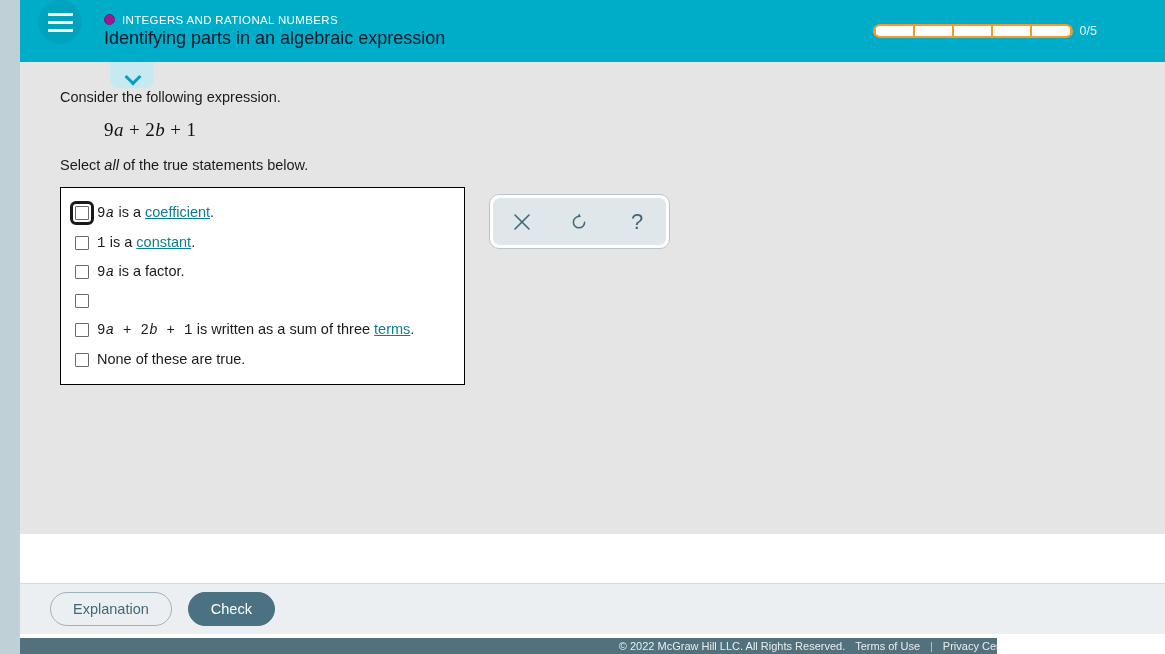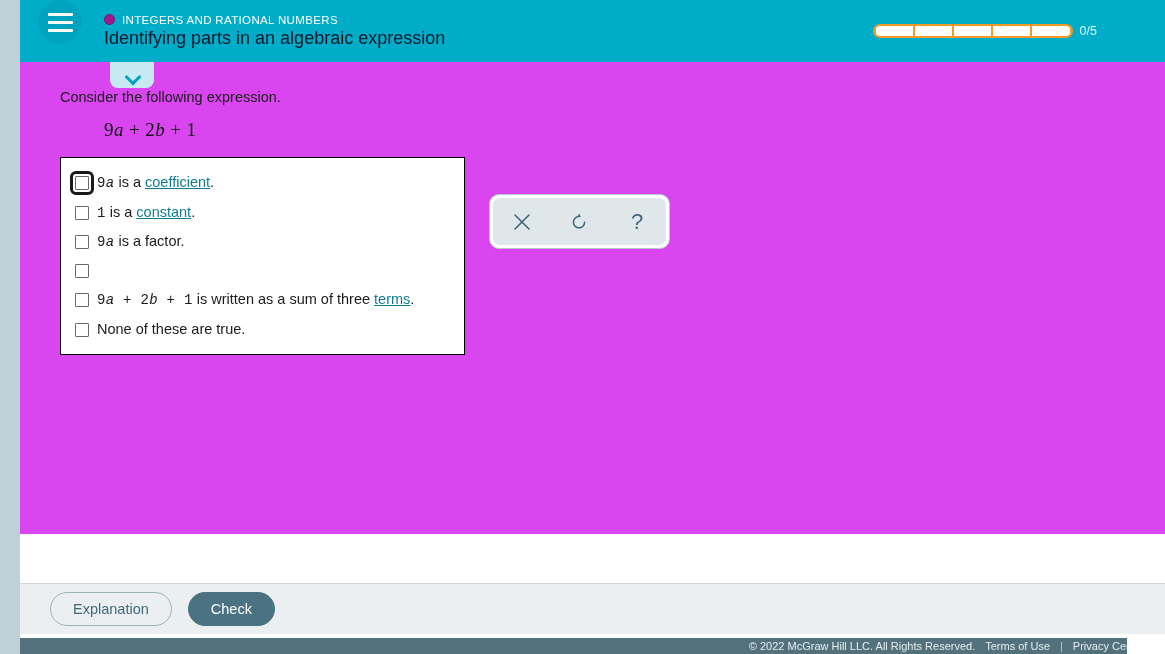--- a/index.html
+++ b/index.html
@@ -143,21 +143,21 @@
     border-right: 3px solid #0aa0bd;
     border-bottom: 3px solid #0aa0bd;
     transform: rotate(45deg);
   }
 
   
   .content {
     position: absolute;
     left: 20px; top: 62px;
     width: 1145px; height: 472px;
-    background: #d946ef;
+    background: #e5e5e5;
     padding: 26px 0 0 40px;
     z-index: 2;
   }
 
   .prompt {
     font-size: 14.5px;
     color: #1b1b1b;
     margin: 0 0 12px 0;
     line-height: 1.3;
   }
@@ -288,21 +288,21 @@
   .btn-primary {
     background: #4a7282;
     border: 1px solid #4a7282;
     color: #ffffff;
   }
 
   
   .footer {
     position: absolute;
     left: 20px; top: 638px;
-    width: 1107px; height: 16px;
+    width: 977px; height: 16px;
     background: #52717d;
     display: flex;
     align-items: center;
     justify-content: flex-end;
     padding-right: 0;
     overflow: hidden;
     z-index: 3;
   }
   .footer-inner {
     display: flex;
@@ -353,20 +353,23 @@
   </div>
 
   <div class="content">
 
     <p class="prompt">Consider the following expression.</p>
 
     <div class="expression">
       <span>9</span><span class="mvar">a</span><span> + </span><span>2</span><span class="mvar">b</span><span> + </span><span>1</span>
     </div>
 
+    <p class="instruction">
+      <span>Select </span><em>all</em><span> of the true statements below.</span>
+    </p>
 
     <div class="options-box" id="options-box">
         <div class="option-row focused">
           <span class="cbx"></span>
           <span class="option-text"><span class="m">9<span class="mvar">a</span></span><span> is a </span><a class="term-link">coefficient</a><span>.</span></span>
         </div>
         <div class="option-row">
           <span class="cbx"></span>
           <span class="option-text"><span class="m">1</span><span> is a </span><a class="term-link">constant</a><span>.</span></span>
         </div>

